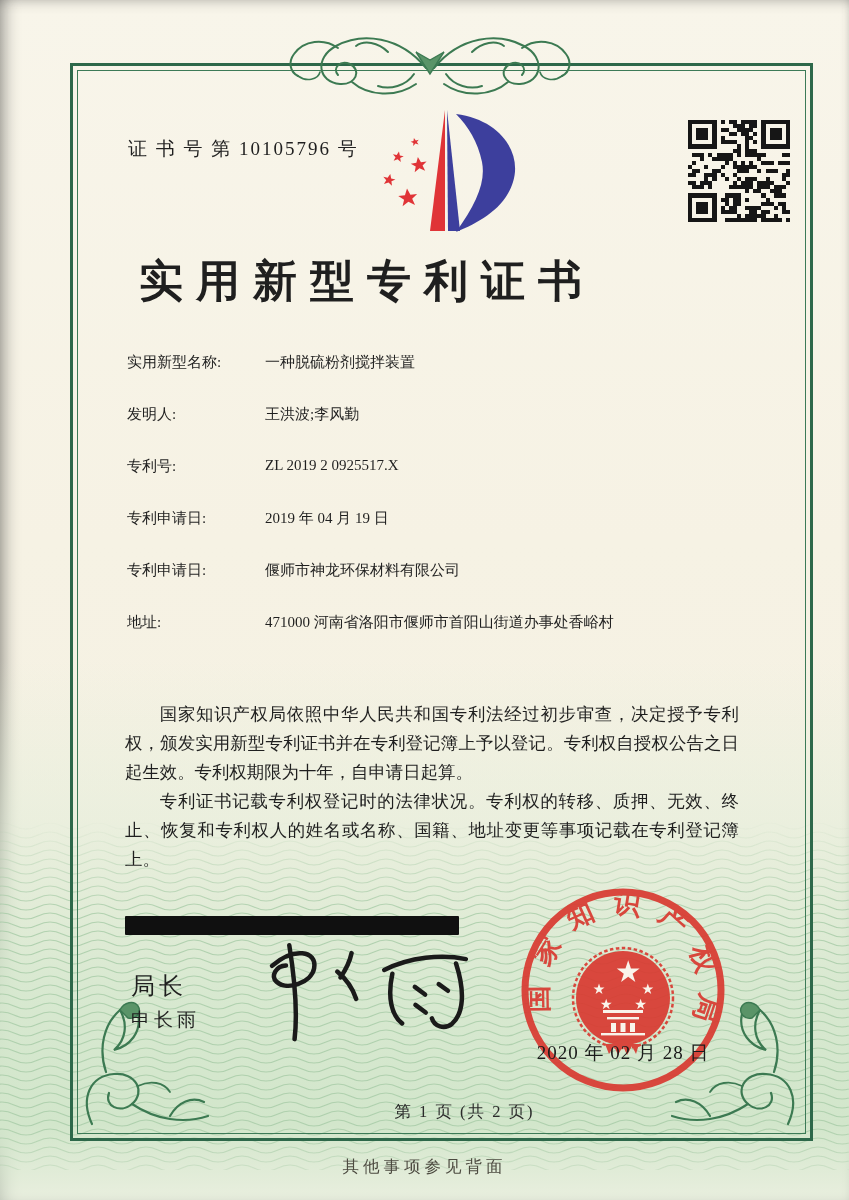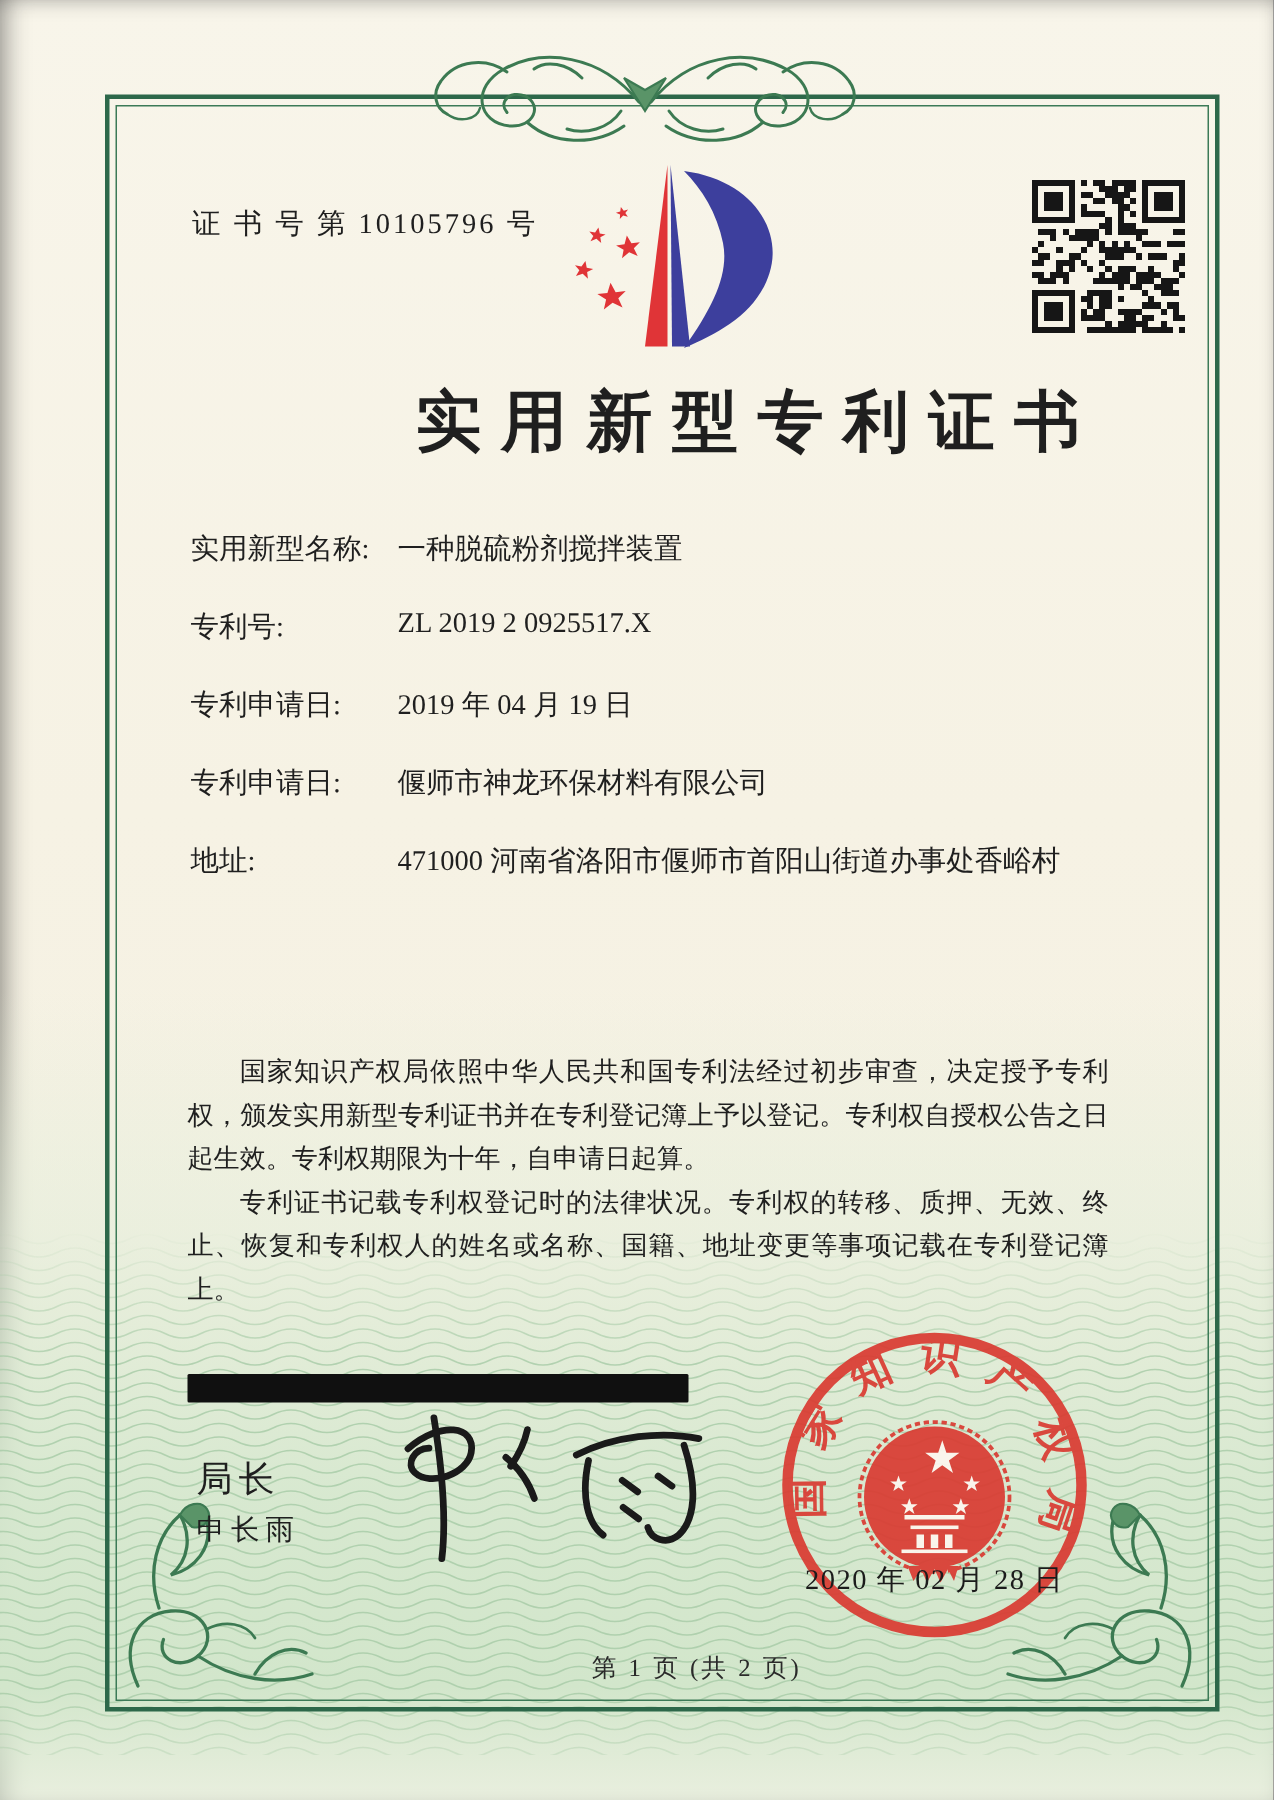--- a/index.html
+++ b/index.html
@@ -19,23 +19,23 @@
     -webkit-mask-image:linear-gradient(180deg,transparent 0,#000 90px,#000 88%,rgba(0,0,0,.4) 100%);
     mask-image:linear-gradient(180deg,transparent 0,#000 90px,#000 88%,rgba(0,0,0,.4) 100%);}
   
   .frame{position:absolute;left:70px;top:63px;width:737px;height:1072px;border:3px solid #2d684a;}
   .frame-inner{position:absolute;left:4px;top:4px;right:4px;bottom:4px;border:1px solid #3c7a57;}
   .ornament{position:absolute;pointer-events:none;}
   
   .cert-no{position:absolute;left:128px;top:136px;font-size:19px;letter-spacing:2px;}
   .logo{position:absolute;left:356px;top:104px;width:190px;height:134px;}
   .qr{position:absolute;left:688px;top:120px;width:102px;height:102px;}
-  .title{position:absolute;left:12px;top:252px;width:721px;text-align:right;
+  .title{position:absolute;left:0;top:252px;width:721px;text-align:center;
     font-size:44px;font-weight:bold;letter-spacing:13px;padding-left:13px;box-sizing:border-box;}
-  .rows{position:absolute;left:127px;top:353px;width:620px;font-size:19px;}
+  .rows{position:absolute;left:127px;top:353px;width:620px;font-size:15px;}
   .row{height:52px;position:relative;white-space:nowrap;}
   .lbl{display:inline-block;width:124px;text-align:justify;text-align-last:justify;vertical-align:top;}
   .lbl::after{content:"";display:inline-block;width:100%;height:0;}
   .val{margin-left:14px;}
   .col2{position:absolute;left:328px;top:0;}
   .col2 .lbl2{letter-spacing:4px;margin-right:8px;}
   .paras{position:absolute;left:125px;top:700px;width:614px;font-size:17.4px;line-height:29px;text-align:justify;}
   .paras p{margin:0;text-indent:2em;}
   .redaction{position:absolute;left:125px;top:916px;width:334px;height:19px;background:#101010;border-radius:1px;}
   .sig-title{position:absolute;left:131px;top:970px;font-size:24px;letter-spacing:4px;}
@@ -469,20 +469,23 @@
       <rect x="24" y="24" width="1" height="1" fill="#161616"></rect>
     </svg>
 
   <div class="title">实用新型专利证书</div>
 
   <div class="rows">
     <div class="row">
       <span class="lbl">实用新型名称:</span><span class="val">一种脱硫粉剂搅拌装置</span>
     </div>
     <div class="row">
+      <span class="lbl">发明人:</span><span class="val">王洪波;李风勤</span>
+    </div>
+    <div class="row">
       <span class="lbl">专利号:</span><span class="val">ZL 2019 2 0925517.X</span>
     </div>
     <div class="row">
       <span class="lbl">专利申请日:</span><span class="val">2019 年 04 月 19 日</span>
     </div>
     <div class="row">
       <span class="lbl">专利申请日:</span><span class="val">偃师市神龙环保材料有限公司</span>
     </div>
     <div class="row">
       <span class="lbl">地址:</span><span class="val">471000 河南省洛阳市偃师市首阳山街道办事处香峪村</span>
@@ -540,14 +543,15 @@
         <rect x="92" y="137" width="5" height="9"></rect>
         <rect x="101.5" y="137" width="5" height="9"></rect>
         <rect x="111" y="137" width="5" height="9"></rect>
         <rect x="82" y="147" width="44" height="2.4"></rect>
       </g>
     </g>
   </svg>
   <div class="seal-date">2020 年 02 月 28 日</div>
 
   <div class="page-no">第 1 页 (共 2 页)</div>
+  <div class="back-note">其他事项参见背面</div>
 
 </div>
 
 </body></html>

